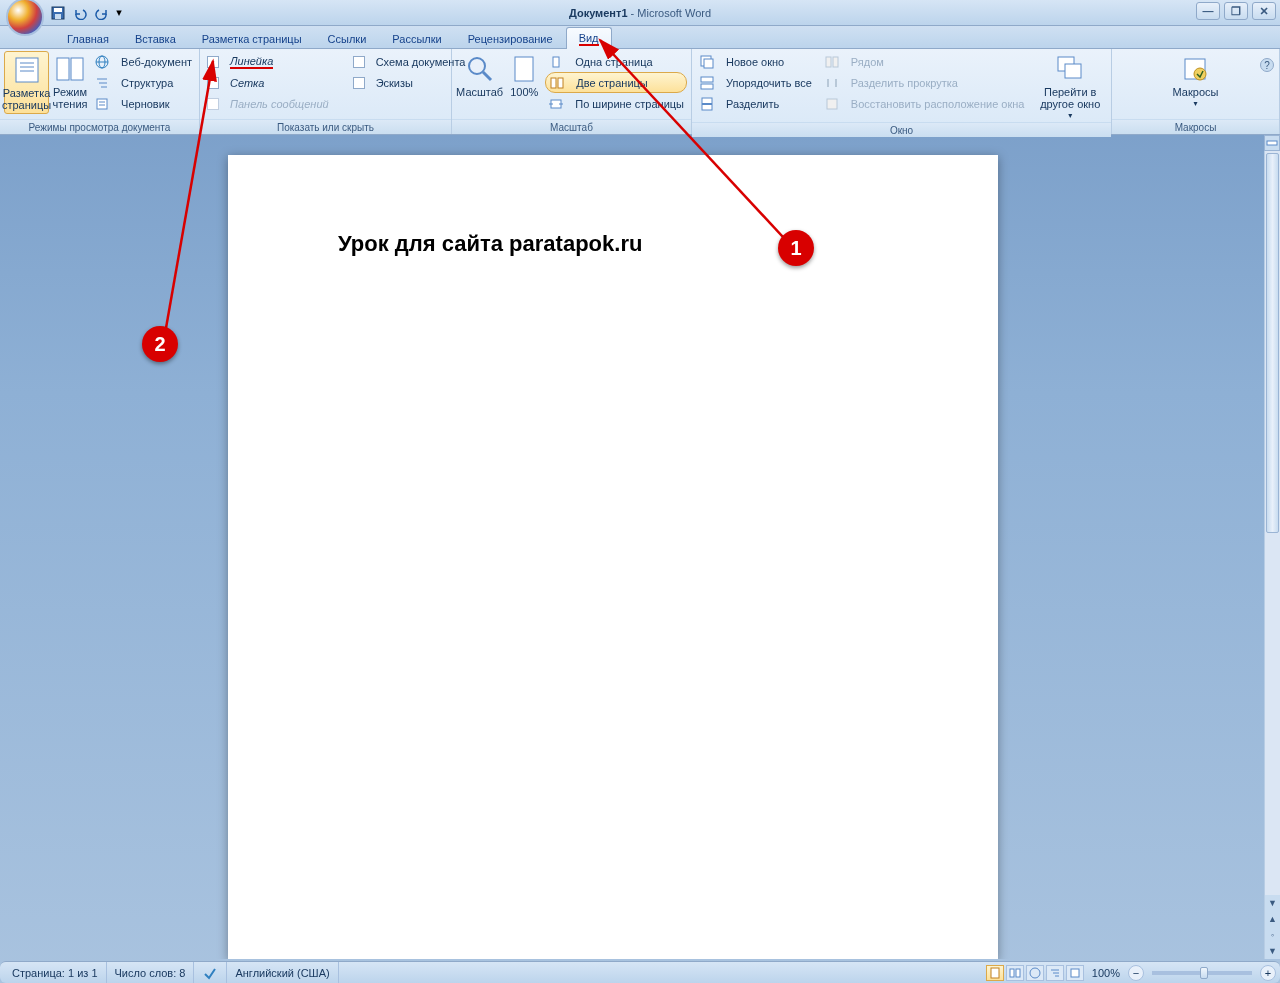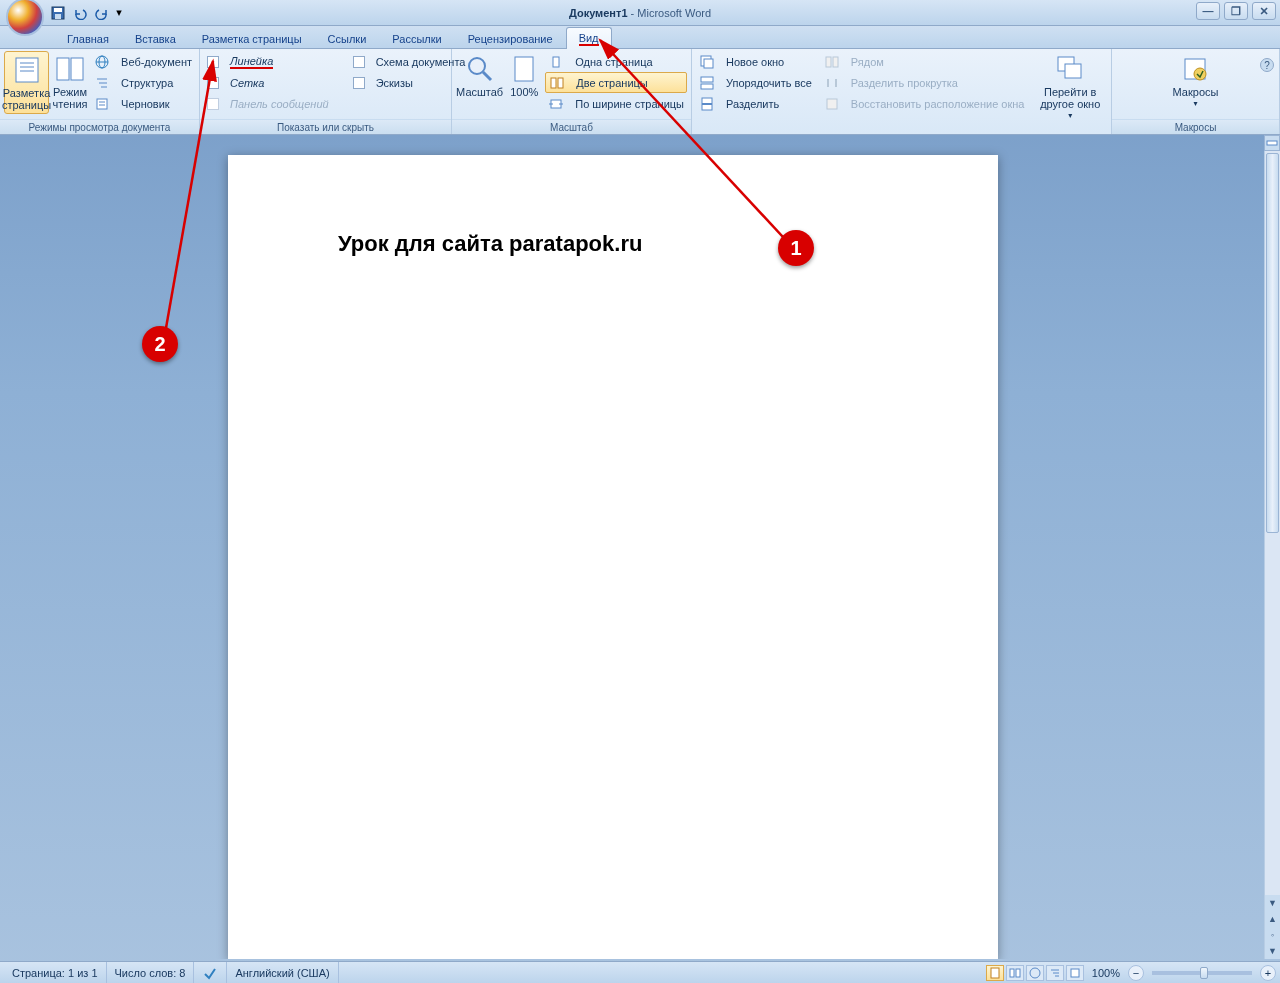--- a/index.html
+++ b/index.html
@@ -23,21 +23,21 @@
 
 
 .ribbon { height: 86px; background: linear-gradient(#eaf2fb,#d9e8f7); display: flex; border-bottom: 1px solid #8fa9c9; }
 .group { border-right: 1px solid #b8cde4; display: flex; flex-direction: column; padding: 2px 4px 0; }
 .group-body { flex: 1; display: flex; align-items: flex-start; }
 .group-label { text-align: center; color: #3a5a80; padding: 2px 0 1px; font-size: 10px; background: linear-gradient(#dce9f7,#cadef0); margin: 0 -4px; border-top: 1px solid #c8dcf0; }
 .bigbtn { display: flex; flex-direction: column; align-items: center; padding: 2px 4px; text-align: center; color: #1a3a60; gap: 1px; min-width: 42px; }
 .bigbtn.active { background: linear-gradient(#fef4d0,#fde19a); border: 1px solid #dba94a; border-radius: 3px; }
 .bigicon { width: 32px; height: 32px; display: flex; align-items: center; justify-content: center; }
 .smallrow { display: flex; align-items: center; gap: 11px; padding: 1px 3px; color: #1a3a60; height: 21px; white-space: nowrap; }
-.smallrow.active { background: linear-gradient(#fef4d0,#fde19a); border: 1px solid #dba94a; border-radius: 2px; height: 21px; }
+.smallrow.active { background: linear-gradient(#fef4d0,#fde19a); border: 1px solid #dba94a; border-radius: 10px; height: 21px; }
 .smallrow.disabled { color: #9aaec4; }
 .chk { width: 12px; height: 12px; border: 1px solid #8fa9c9; background: #fff; display: inline-block; }
 .col { display: flex; flex-direction: column; }
 .smicon { width: 16px; height: 16px; display: inline-flex; align-items: center; justify-content: center; }
 
 
 .docarea { position: absolute; top: 135px; left: 0; right: 16px; bottom: 24px; overflow: hidden; }
 .page { position: absolute; left: 228px; top: 20px; width: 770px; height: 805px; background: #fff; box-shadow: 0 2px 10px rgba(0,0,0,.35); }
 .page-text { position: absolute; left: 110px; top: 76px; font-size: 22px; font-family: Arial, sans-serif; color: #000; font-weight: bold; }
 
@@ -45,21 +45,21 @@
 .callout { position: absolute; width: 36px; height: 36px; border-radius: 50%; background: #d80000; color: #fff; font-size: 20px; font-weight: bold; display: flex; align-items: center; justify-content: center; box-shadow: 0 2px 4px rgba(0,0,0,.4); z-index: 20; }
 .arrow-svg { position: absolute; pointer-events: none; z-index: 19; }
 
 
 .vscroll { position: absolute; right: 0; top: 135px; bottom: 24px; width: 16px; background: #dbe6f4; border-left: 1px solid #b8cde4; }
 .vscroll .thumb { position: absolute; top: 18px; left: 1px; right: 1px; height: 380px; background: linear-gradient(90deg,#c8dcf0,#e8f0fa,#c8dcf0); border: 1px solid #9ab4d4; border-radius: 2px; }
 .vscroll .sbtn { position: absolute; left: 0; right: 0; height: 16px; background: #c8dcf0; display: flex; align-items: center; justify-content: center; color: #3a5a80; font-size: 9px; }
 .toolsbtn { position: absolute; right: 0; top: 135px; width: 16px; height: 16px; background: #c8dcf0; border: 1px solid #9ab4d4; display: flex; align-items: center; justify-content: center; z-index: 3; }
 
 
-.statusbar { position: absolute; bottom: 0; left: 0; right: 0; height: 22px; background: linear-gradient(#d6e5f5,#bcd4ec); border-top: 1px solid #8fa9c9; display: flex; align-items: center; color: #1a3a60; padding: 0 4px; gap: 0; }
+.statusbar { position: absolute; bottom: 0; left: 0; right: 0; height: 22px; background: linear-gradient(#d6e5f5,#bcd4ec); border-top: 1px solid #8fa9c9; display: flex; align-items: center; color: #1a3a60; padding: 0 4px; gap: 0; border-radius: 6px; }
 .sb-cell { padding: 0 8px; border-right: 1px solid #a8c0df; height: 100%; display: flex; align-items: center; gap: 4px; }
 .sb-right { margin-left: auto; display: flex; align-items: center; gap: 2px; }
 .viewbtn { width: 18px; height: 16px; background: #dce9f7; border: 1px solid #a8c0df; display: flex; align-items: center; justify-content: center; }
 .viewbtn.active { background: linear-gradient(#fef4d0,#fde19a); border-color: #dba94a; }
 .zoom-slider { width: 100px; height: 4px; background: #a8c0df; position: relative; margin: 0 6px; }
 .zoom-slider .knob { position: absolute; left: 48px; top: -4px; width: 8px; height: 12px; background: linear-gradient(#f0f6fc,#c8dcf0); border: 1px solid #8fa9c9; border-radius: 2px; }
 .zbtn { width: 16px; height: 16px; border: 1px solid #a8c0df; border-radius: 8px; background: #e8f0fa; display: flex; align-items: center; justify-content: center; }
 
 .underline-red { border-bottom: 2px solid #d80000; padding-bottom: 0; display: inline-block; }
 
@@ -322,20 +322,21 @@
         <div class="bigicon">
             <svg width="30" height="30">
               <rect x="3" y="3" width="16" height="14" fill="#fff" stroke="#5a8ac8"></rect>
               <rect x="10" y="10" width="16" height="14" fill="#fff" stroke="#5a8ac8"></rect>
             </svg>
           </div>
         <span style="line-height:1.1;">Перейти в другое окно</span>
           <span style="font-size:8px;">▾</span>
       </div>
     </div>
+    <div class="group-label">Окно</div>
   </div>
 
   <div class="group" style="flex:1;">
     <div class="group-body" style="justify-content:center;">
       <div class="bigbtn">
         <div class="bigicon">
             <svg width="30" height="30">
               <rect x="5" y="5" width="20" height="20" fill="#fff" stroke="#5a8ac8"></rect>
               <circle cx="20" cy="20" r="6" fill="#f0d060" stroke="#c09020"></circle>
               <path d="M17 20 L20 23 L23 17" stroke="#306020" fill="none" stroke-width="1.5"></path>

